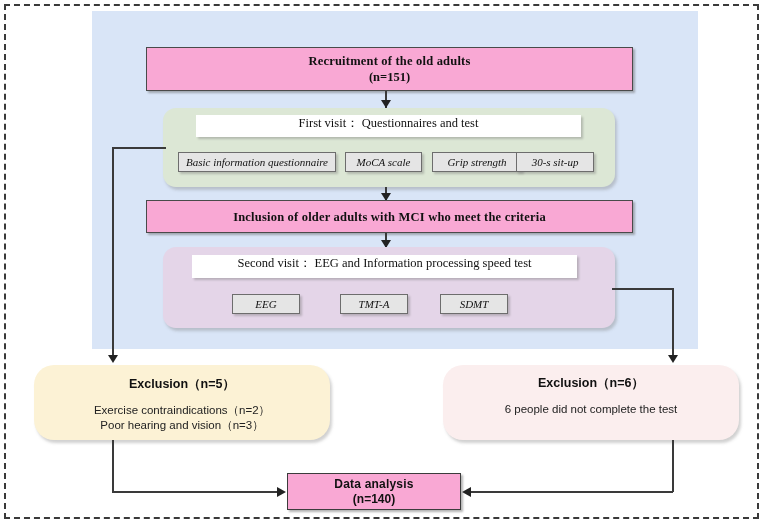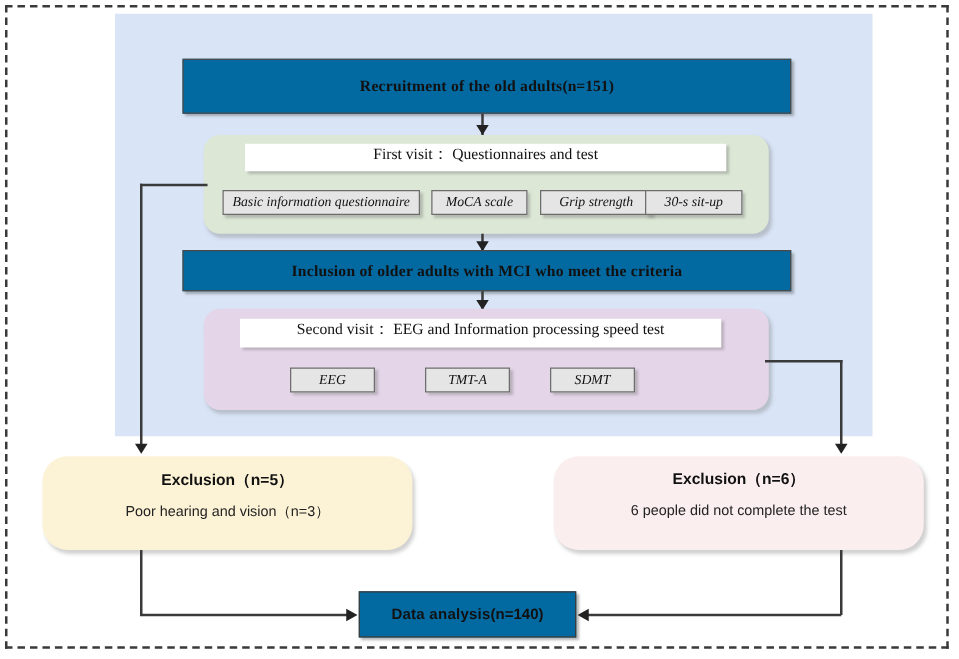--- a/index.html
+++ b/index.html
@@ -15,23 +15,23 @@
   }
 
   
   .blue-panel{
     position:absolute;left:92px;top:11px;width:606px;height:338px;
     background:#d9e5f7;
   }
 
   
   .wbox{
-    position:absolute;background:#0369a1;border:1px solid #4a4a4a;
+    position:absolute;background:#f9a8d4;border:1px solid #4a4a4a;
     box-sizing:border-box;
-    display:flex;flex-direction:row;align-items:center;justify-content:center;
+    display:flex;flex-direction:column;align-items:center;justify-content:center;
     text-align:center;color:#111;
     box-shadow:2px 2px 2px rgba(90,90,90,.45);
   }
   .wbox .l1{font-weight:bold;font-size:12.5px;line-height:16px;letter-spacing:.2px;}
   .wbox .l2{font-weight:bold;font-size:12.5px;line-height:16px;}
 
   #recruit{left:146px;top:47px;width:487px;height:44px;}
   #inclusion{left:146px;top:200px;width:487px;height:33px;}
   #dataanalysis{
     left:287px;top:473px;width:174px;height:37px;border:1.5px solid #3c3c3c;
@@ -168,20 +168,21 @@
   <div class="conn v" style="left:112px;top:147px;height:212px;"></div>
   <div class="arrow-down" style="left:108px;top:355px;"></div>
 
   <div class="conn h" style="left:612px;top:288px;width:62px;"></div>
   <div class="conn v" style="left:672px;top:288px;height:71px;"></div>
   <div class="arrow-down" style="left:668px;top:355px;"></div>
 
   <div class="excl" id="excl-left">
     <div class="title">Exclusion（n=5）</div>
     <div class="body">
+      <div>Exercise contraindications（n=2）</div>
       <div>Poor hearing and vision（n=3）</div>
     </div>
   </div>
 
   <div class="excl" id="excl-right">
     <div class="title">Exclusion（n=6）</div>
     <div class="body">
       <div>6 people did not complete the test</div>
     </div>
   </div>

